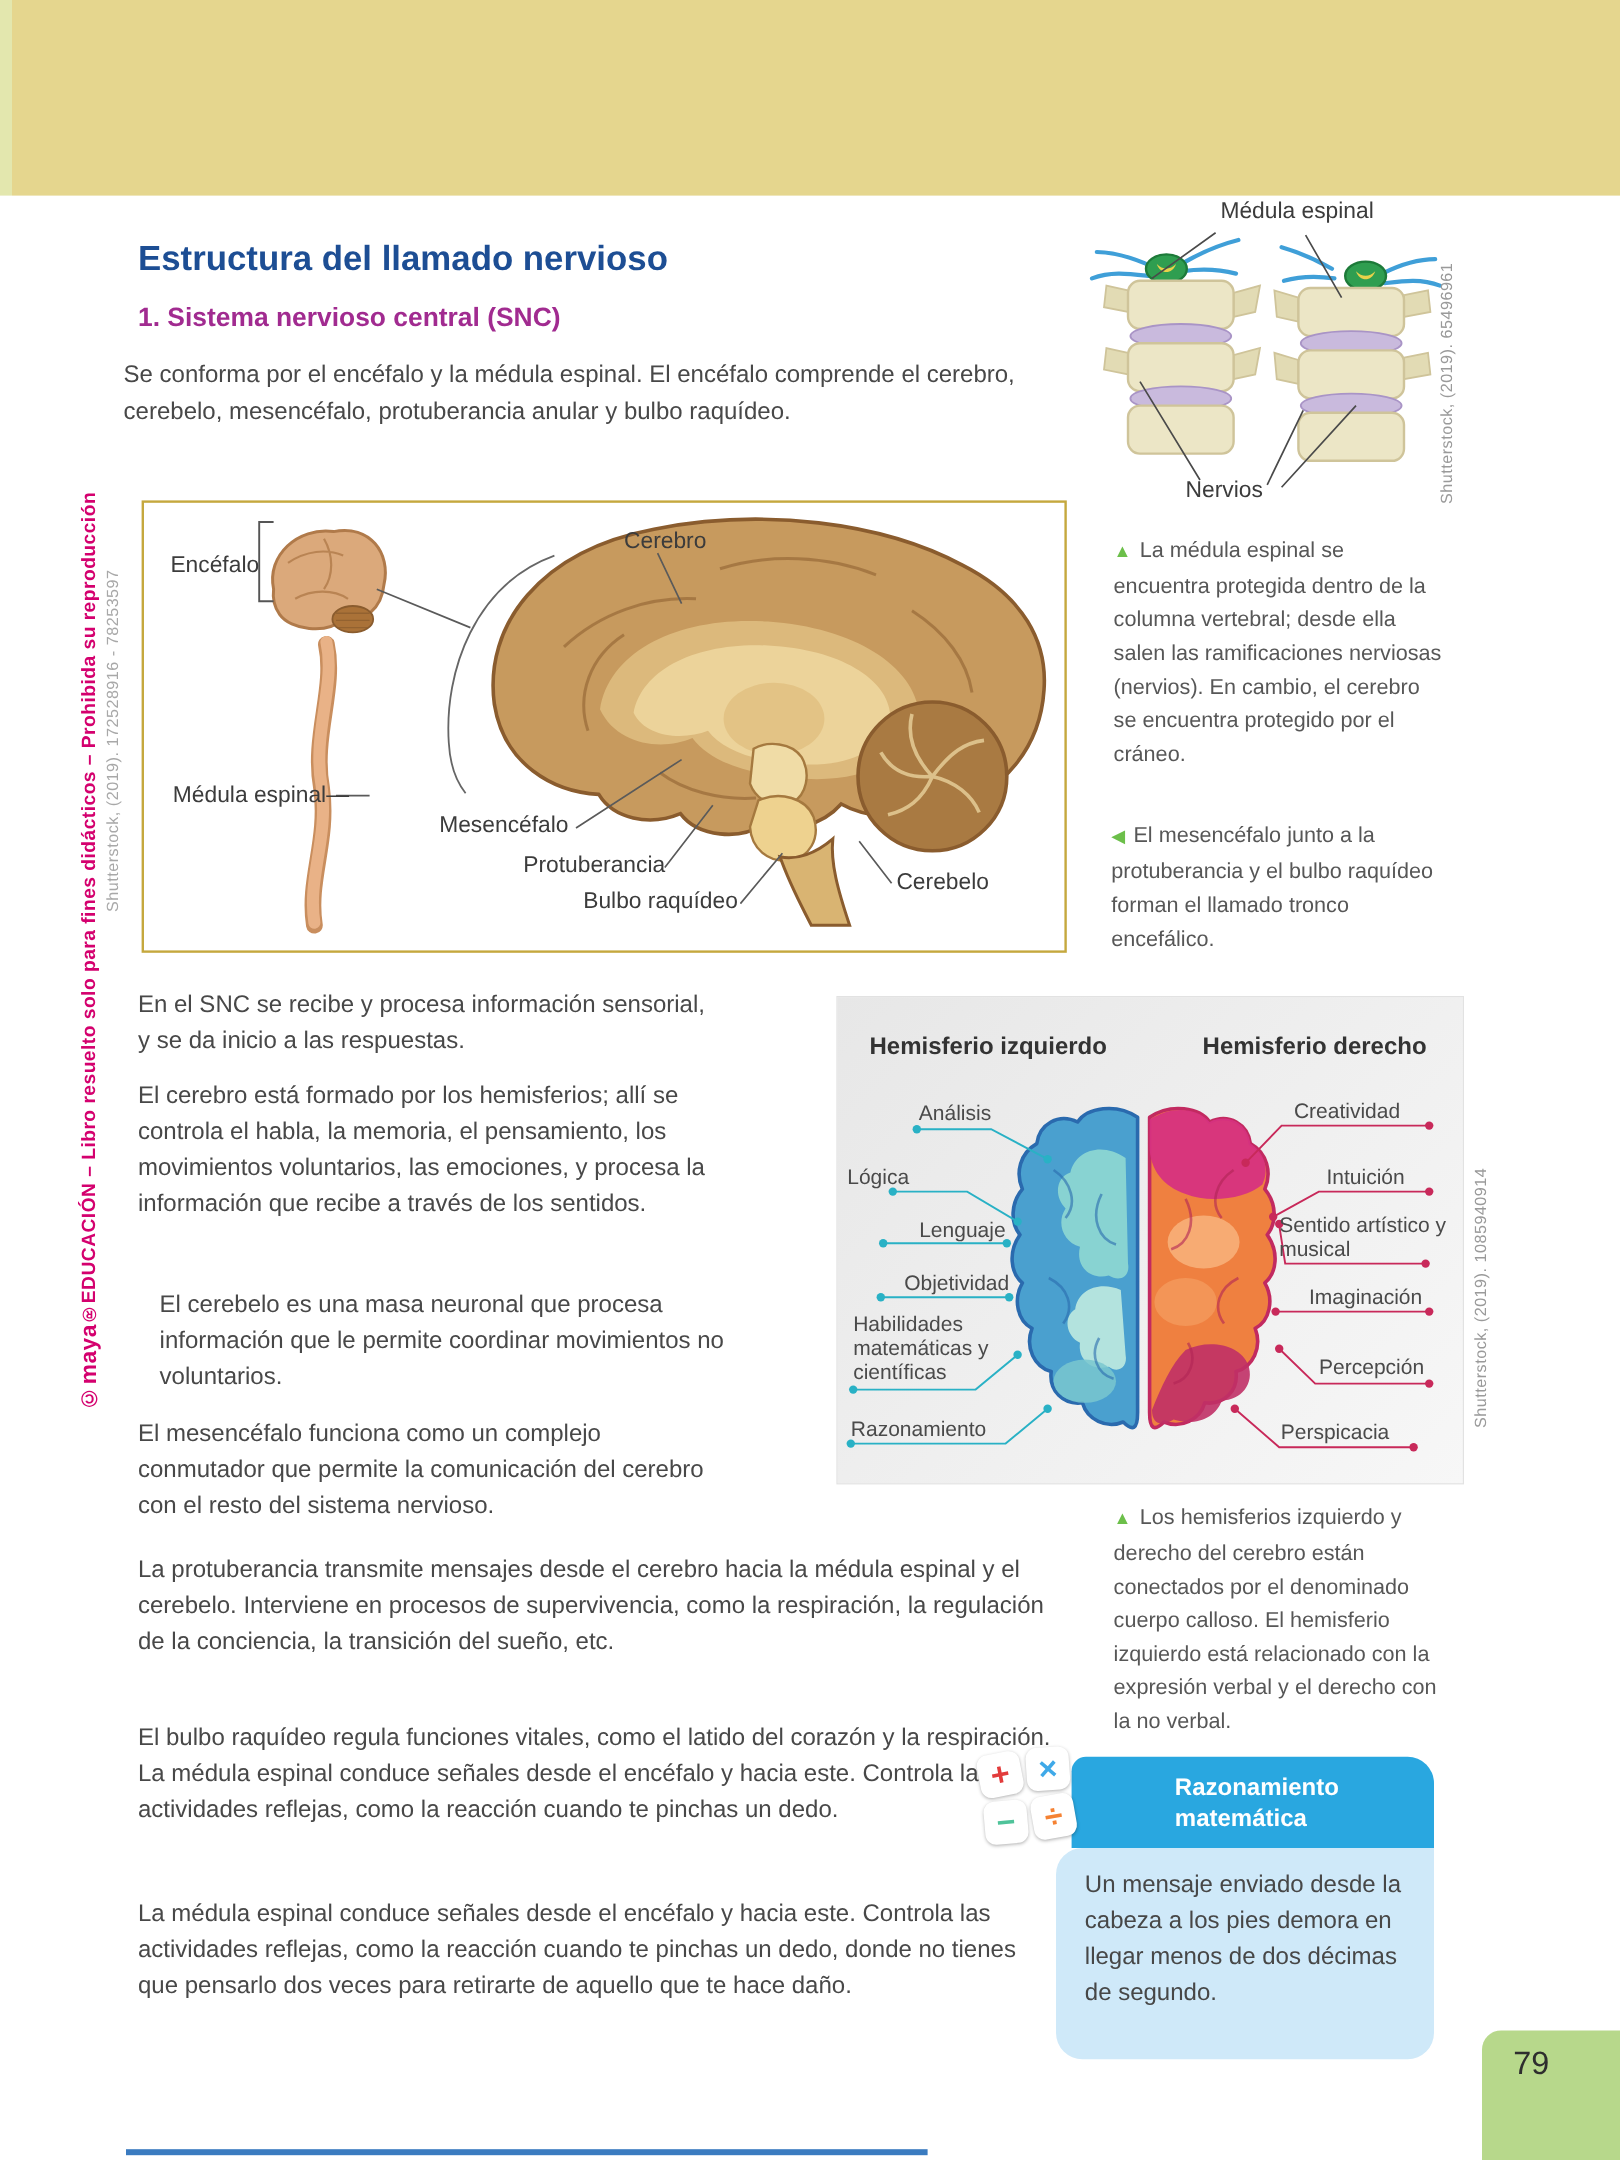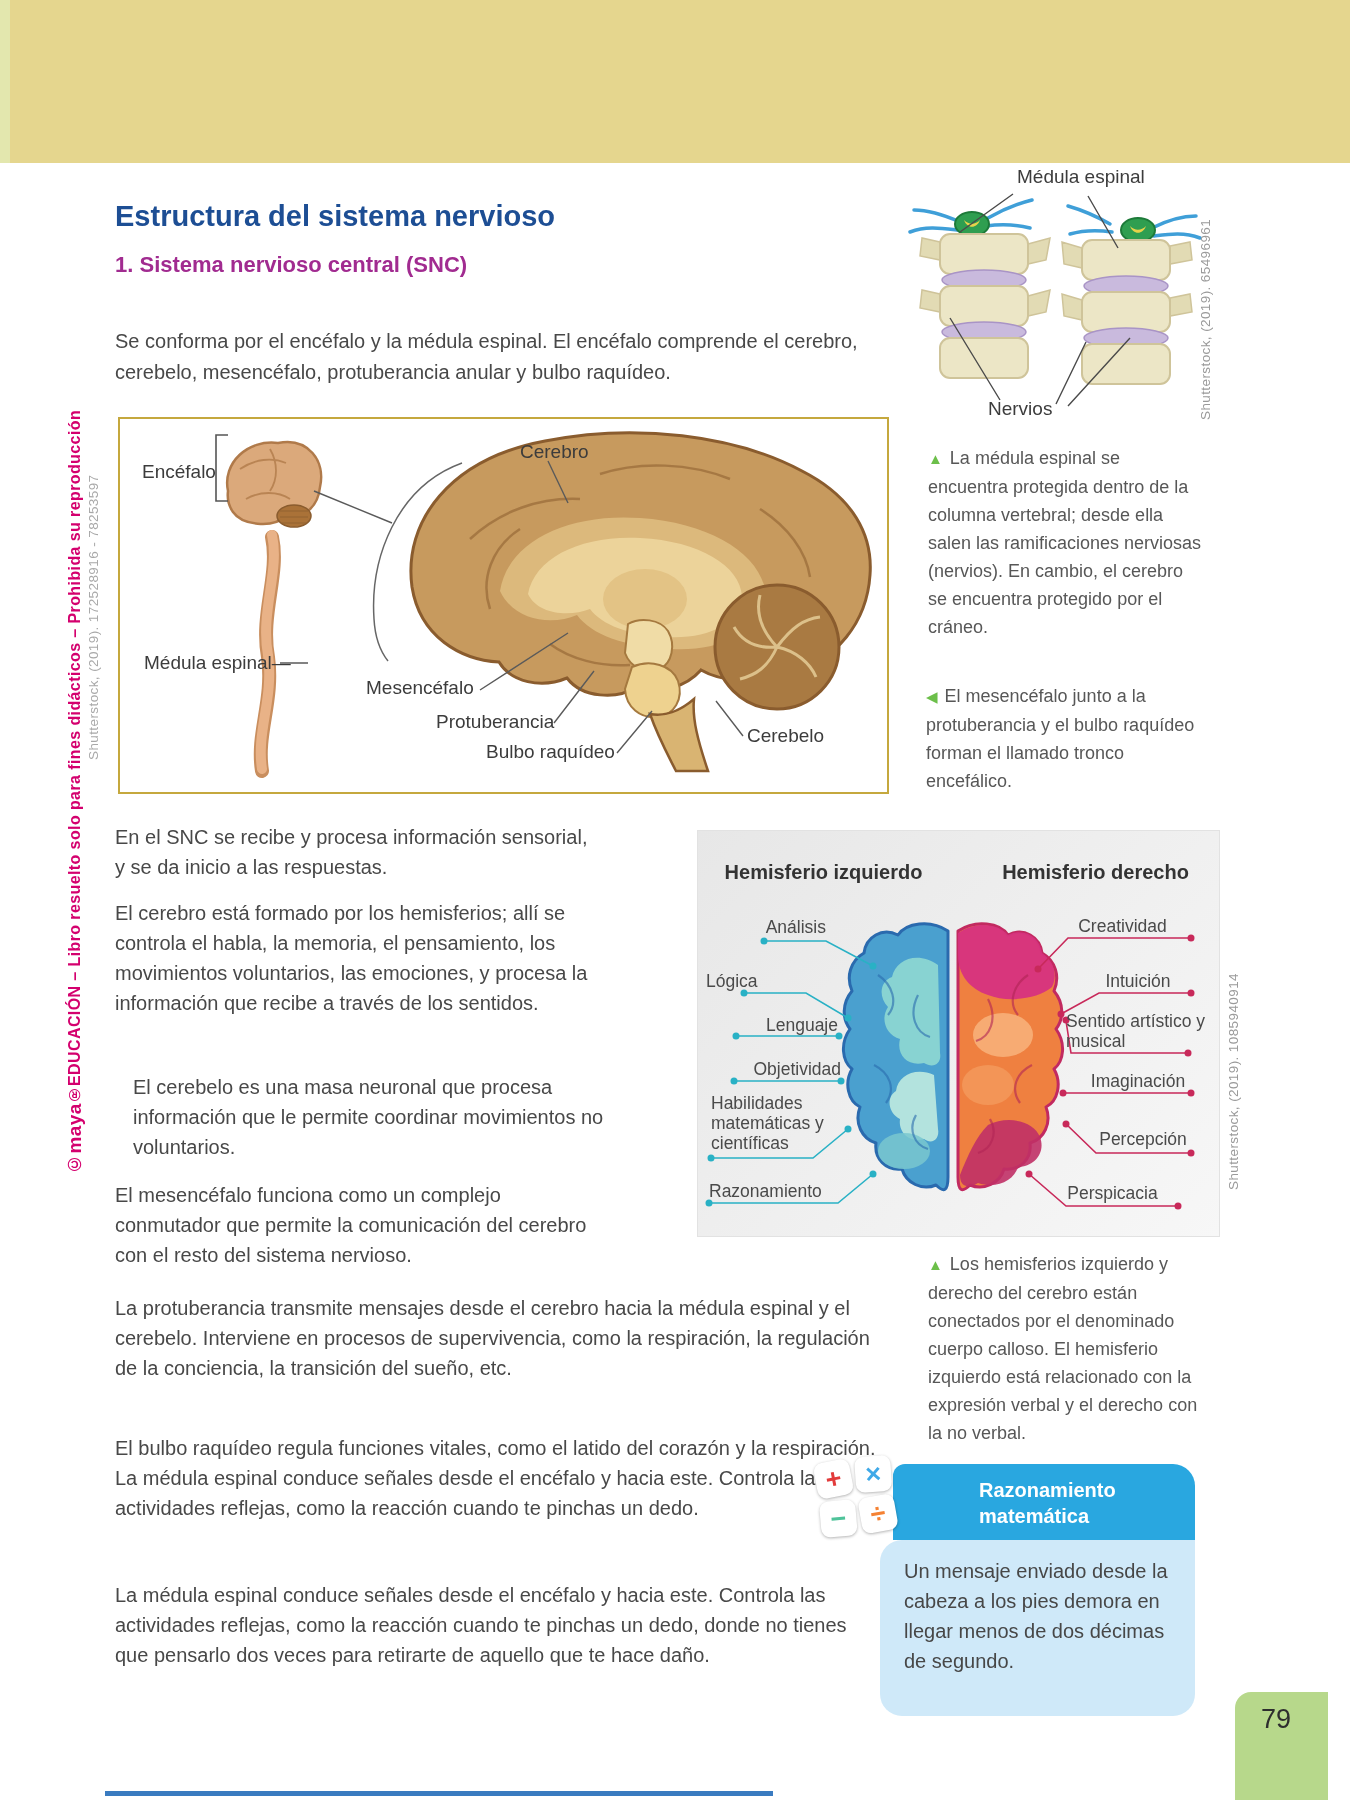--- a/index.html
+++ b/index.html
@@ -27,39 +27,39 @@
   .comp-header{left:893px;top:1464px;width:302px;height:76px;background:#29a7e0;
                border-radius:12px 22px 0 0;box-sizing:border-box;padding:13px 16px 0 86px;
                color:#fff;font-weight:bold;font-size:20px;line-height:26px;}
   .comp-body{left:880px;top:1540px;width:315px;min-height:176px;background:#cfe9f9;
              border-radius:22px 0 22px 22px;box-sizing:border-box;padding:16px 20px 20px 24px;
              font-size:20px;line-height:30px;color:#474747;}
   .tiles{left:818px;top:1458px;width:80px;height:80px;transform:rotate(-7deg);
          display:grid;grid-template-columns:36px 36px;grid-template-rows:36px 36px;gap:4px;}
   .tile{background:#fff;border-radius:9px;box-shadow:0 1px 3px rgba(0,0,0,.3);
         display:flex;align-items:center;justify-content:center;font-size:27px;font-weight:bold;}
-  .page-num-box{left:1235px;top:1692px;width:93px;height:108px;background:#b7d88b;border-radius:16px 0 0 0;}
+  .page-num-box{left:1235px;top:1692px;width:115px;height:108px;background:#b7d88b;border-radius:16px 0 0 0;}
   .page-num{padding:12px 0 0 26px;font-size:27px;color:#2e2e2e;}
   .bottom-line{left:105px;top:1791px;width:668px;height:5px;background:#3a7bc0;}
   svg{display:block;}
 </style>
 </head>
 <body>
 
 <div id="page">
 
   <div class="abs band"></div>
   <div class="abs band-corner"></div>
 
   <div class="v-text brand" style="left:64px;top:415px;height:760px;"><span class="logo">©maya</span><span>®EDUCACIÓN – Libro resuelto solo para fines didácticos – Prohibida su reproducción</span></div>
   <div class="v-text attr" style="left:86px;top:425px;height:335px;opacity:.85;">Shutterstock, (2019). 172528916 - 78253597</div>
 
-  <div class="abs title" style="left:115px;top:200px;">Estructura del sistema nervioso</div>
+  <div class="abs title" style="left:115px;top:200px;">Estructura del llamado nervioso</div>
   <div class="abs subtitle" style="left:115px;top:252px;">1. Sistema nervioso central (SNC)</div>
-  <div class="abs body-par" style="left:115px;top:297px;width:770px;line-height:31px;margin-top:29px;">Se conforma por el encéfalo y la médula espinal. El encéfalo comprende el cerebro, cerebelo, mesencéfalo, protuberancia anular y bulbo raquídeo.</div>
+  <div class="abs body-par" style="left:103px;top:297px;width:770px;line-height:31px;">Se conforma por el encéfalo y la médula espinal. El encéfalo comprende el cerebro, cerebelo, mesencéfalo, protuberancia anular y bulbo raquídeo.</div>
 
   <div class="abs fig1">
     <svg width="767" height="373" viewBox="0 0 767 373">
 
       <path d="M152,118 C160,155 140,195 148,238 C154,282 136,314 142,352" stroke="#c98e5e" stroke-width="14" fill="none" stroke-linecap="round"></path>
       <path d="M152,116 C160,152 140,192 148,236 C154,280 136,312 142,350" stroke="#e9b287" stroke-width="10" fill="none" stroke-linecap="round"></path>
       <path d="M108,72 C102,44 128,20 158,24 C188,18 206,42 200,68 C198,88 184,100 166,97 C152,110 122,106 113,93 C108,86 107,80 108,72 Z" fill="#dba97b" stroke="#b07a4a" stroke-width="2.5"></path>
       <path d="M120,50 C135,40 152,38 166,44 M126,80 C140,72 158,72 170,80 M150,30 C158,44 158,60 150,72" stroke="#b07a4a" stroke-width="1.8" fill="none" opacity=".8"></path>
       <ellipse cx="174" cy="97" rx="17" ry="11" fill="#aa7238" stroke="#8a5c2e" stroke-width="1.5"></ellipse>
       <path d="M160,92 L188,92 M160,98 L188,98 M162,104 L186,104" stroke="#8a5c2e" stroke-width="1.2" opacity=".7"></path>

